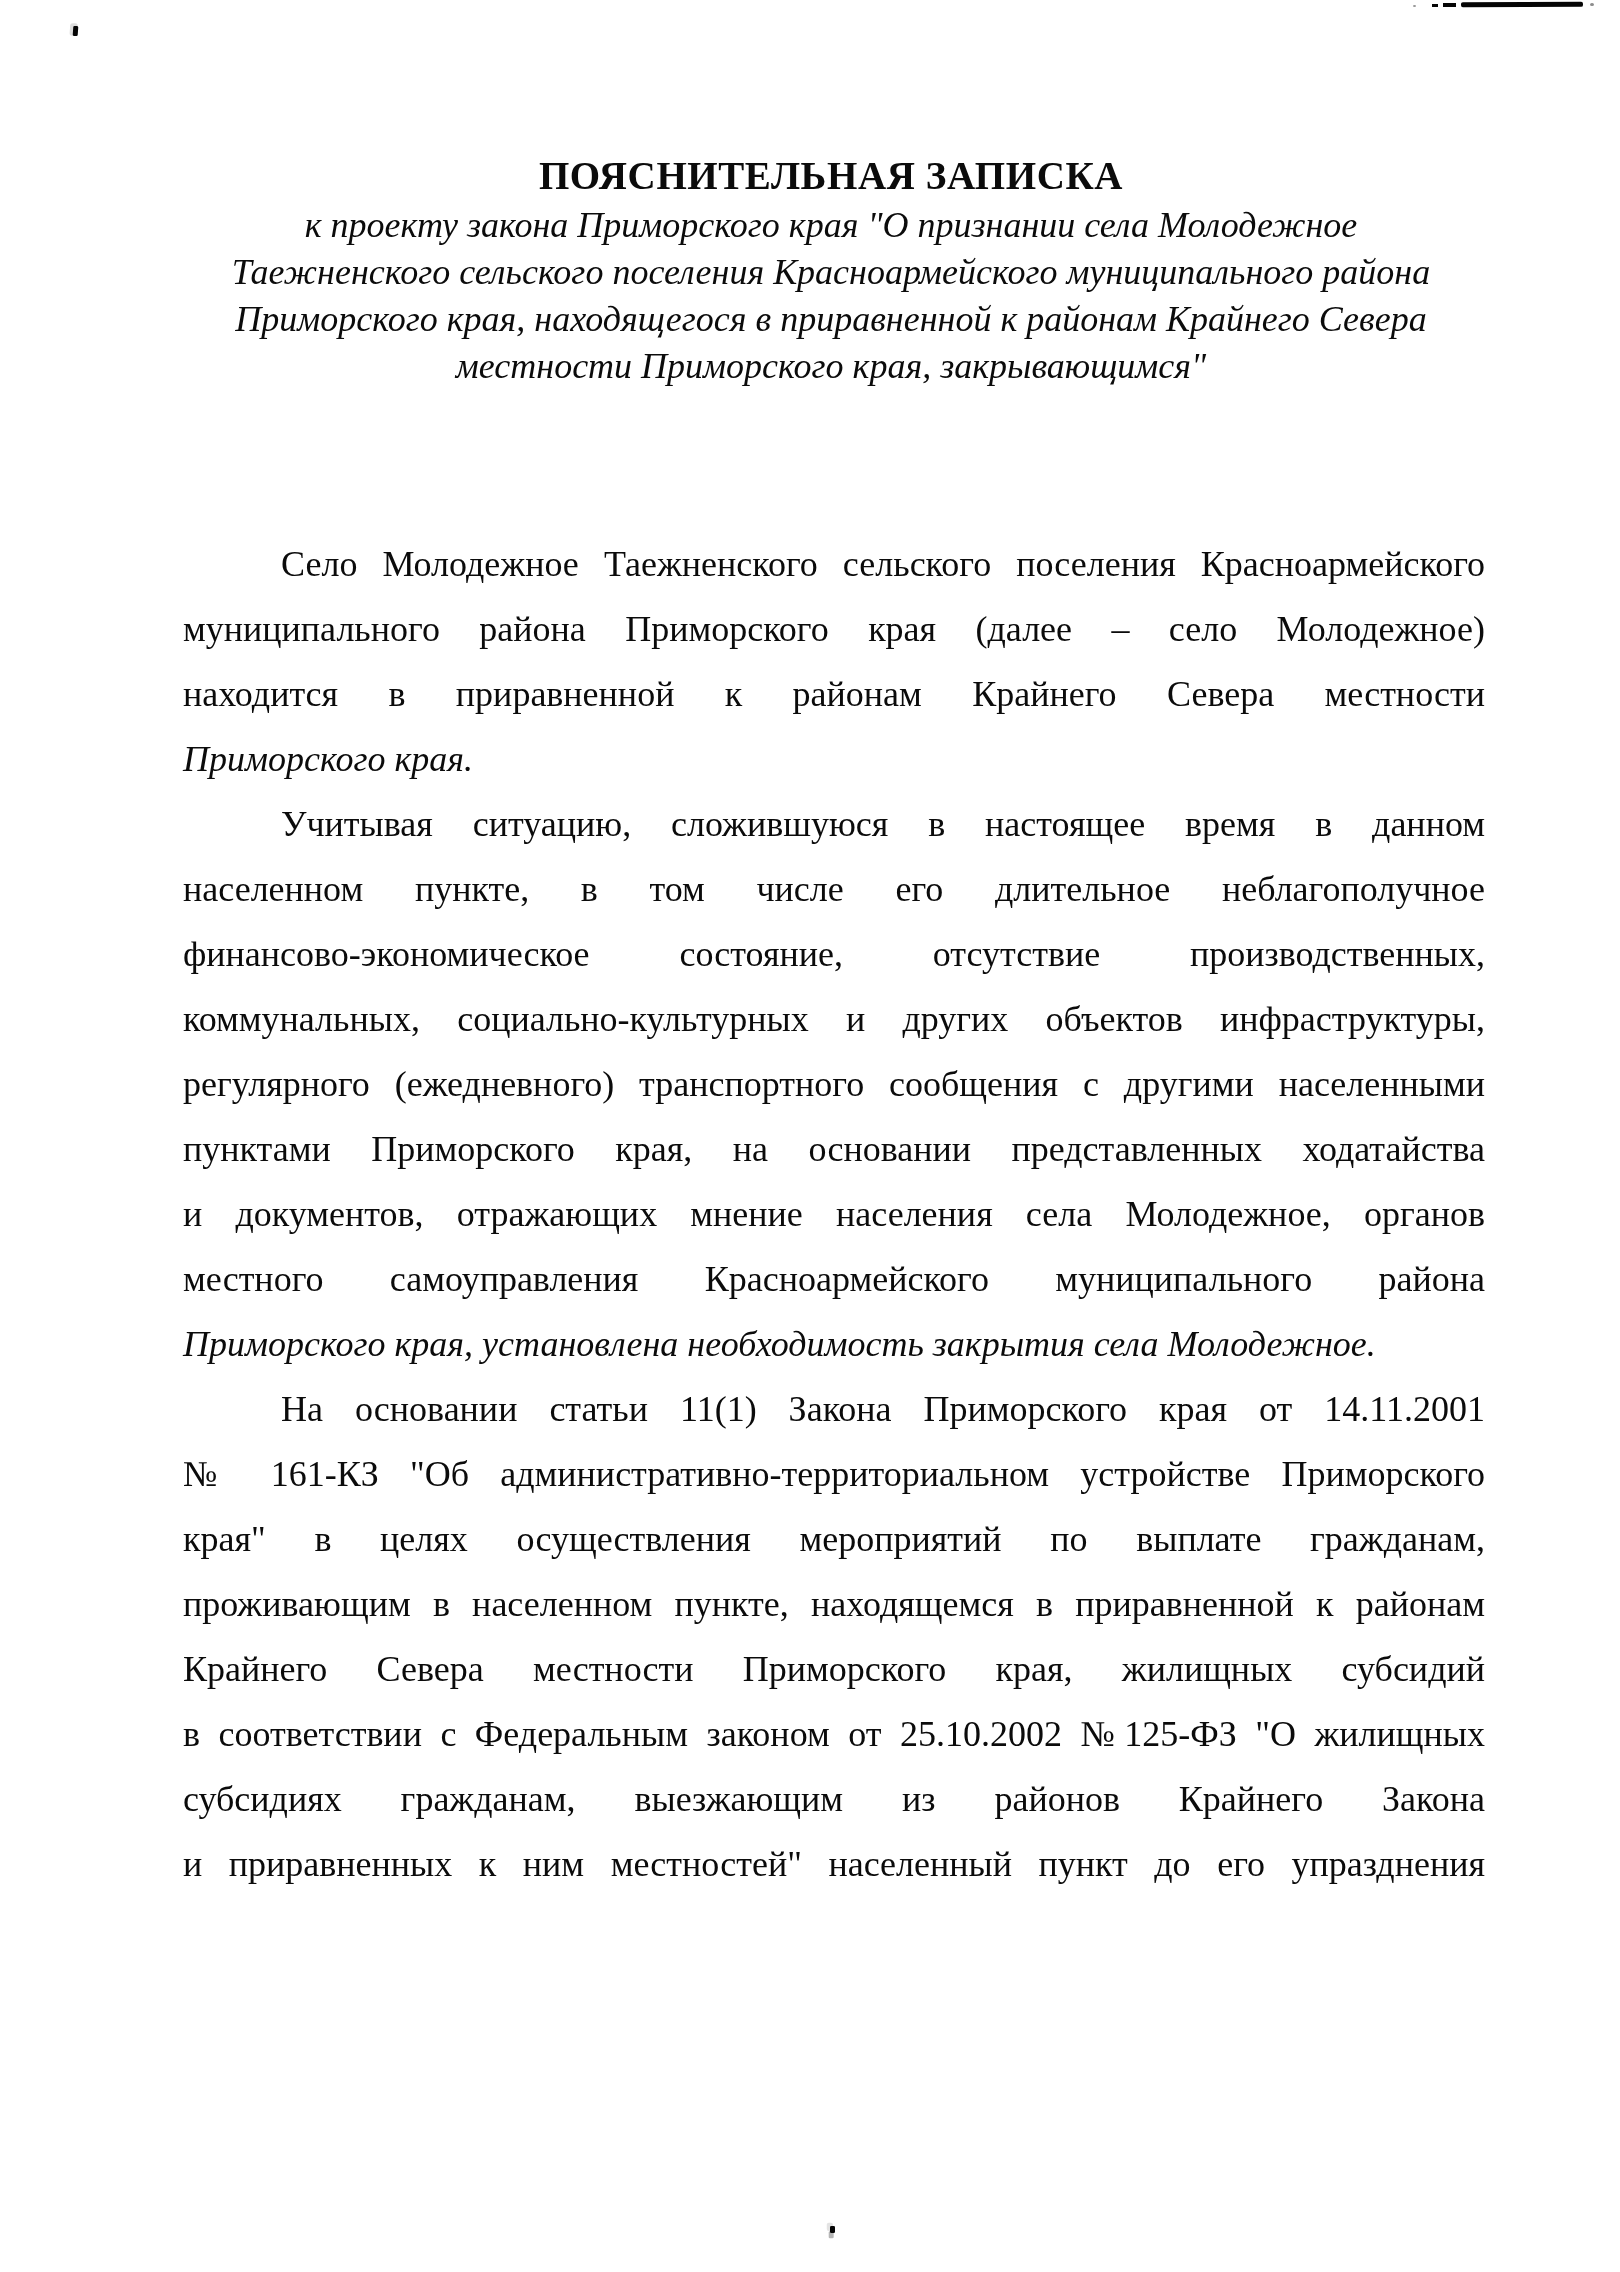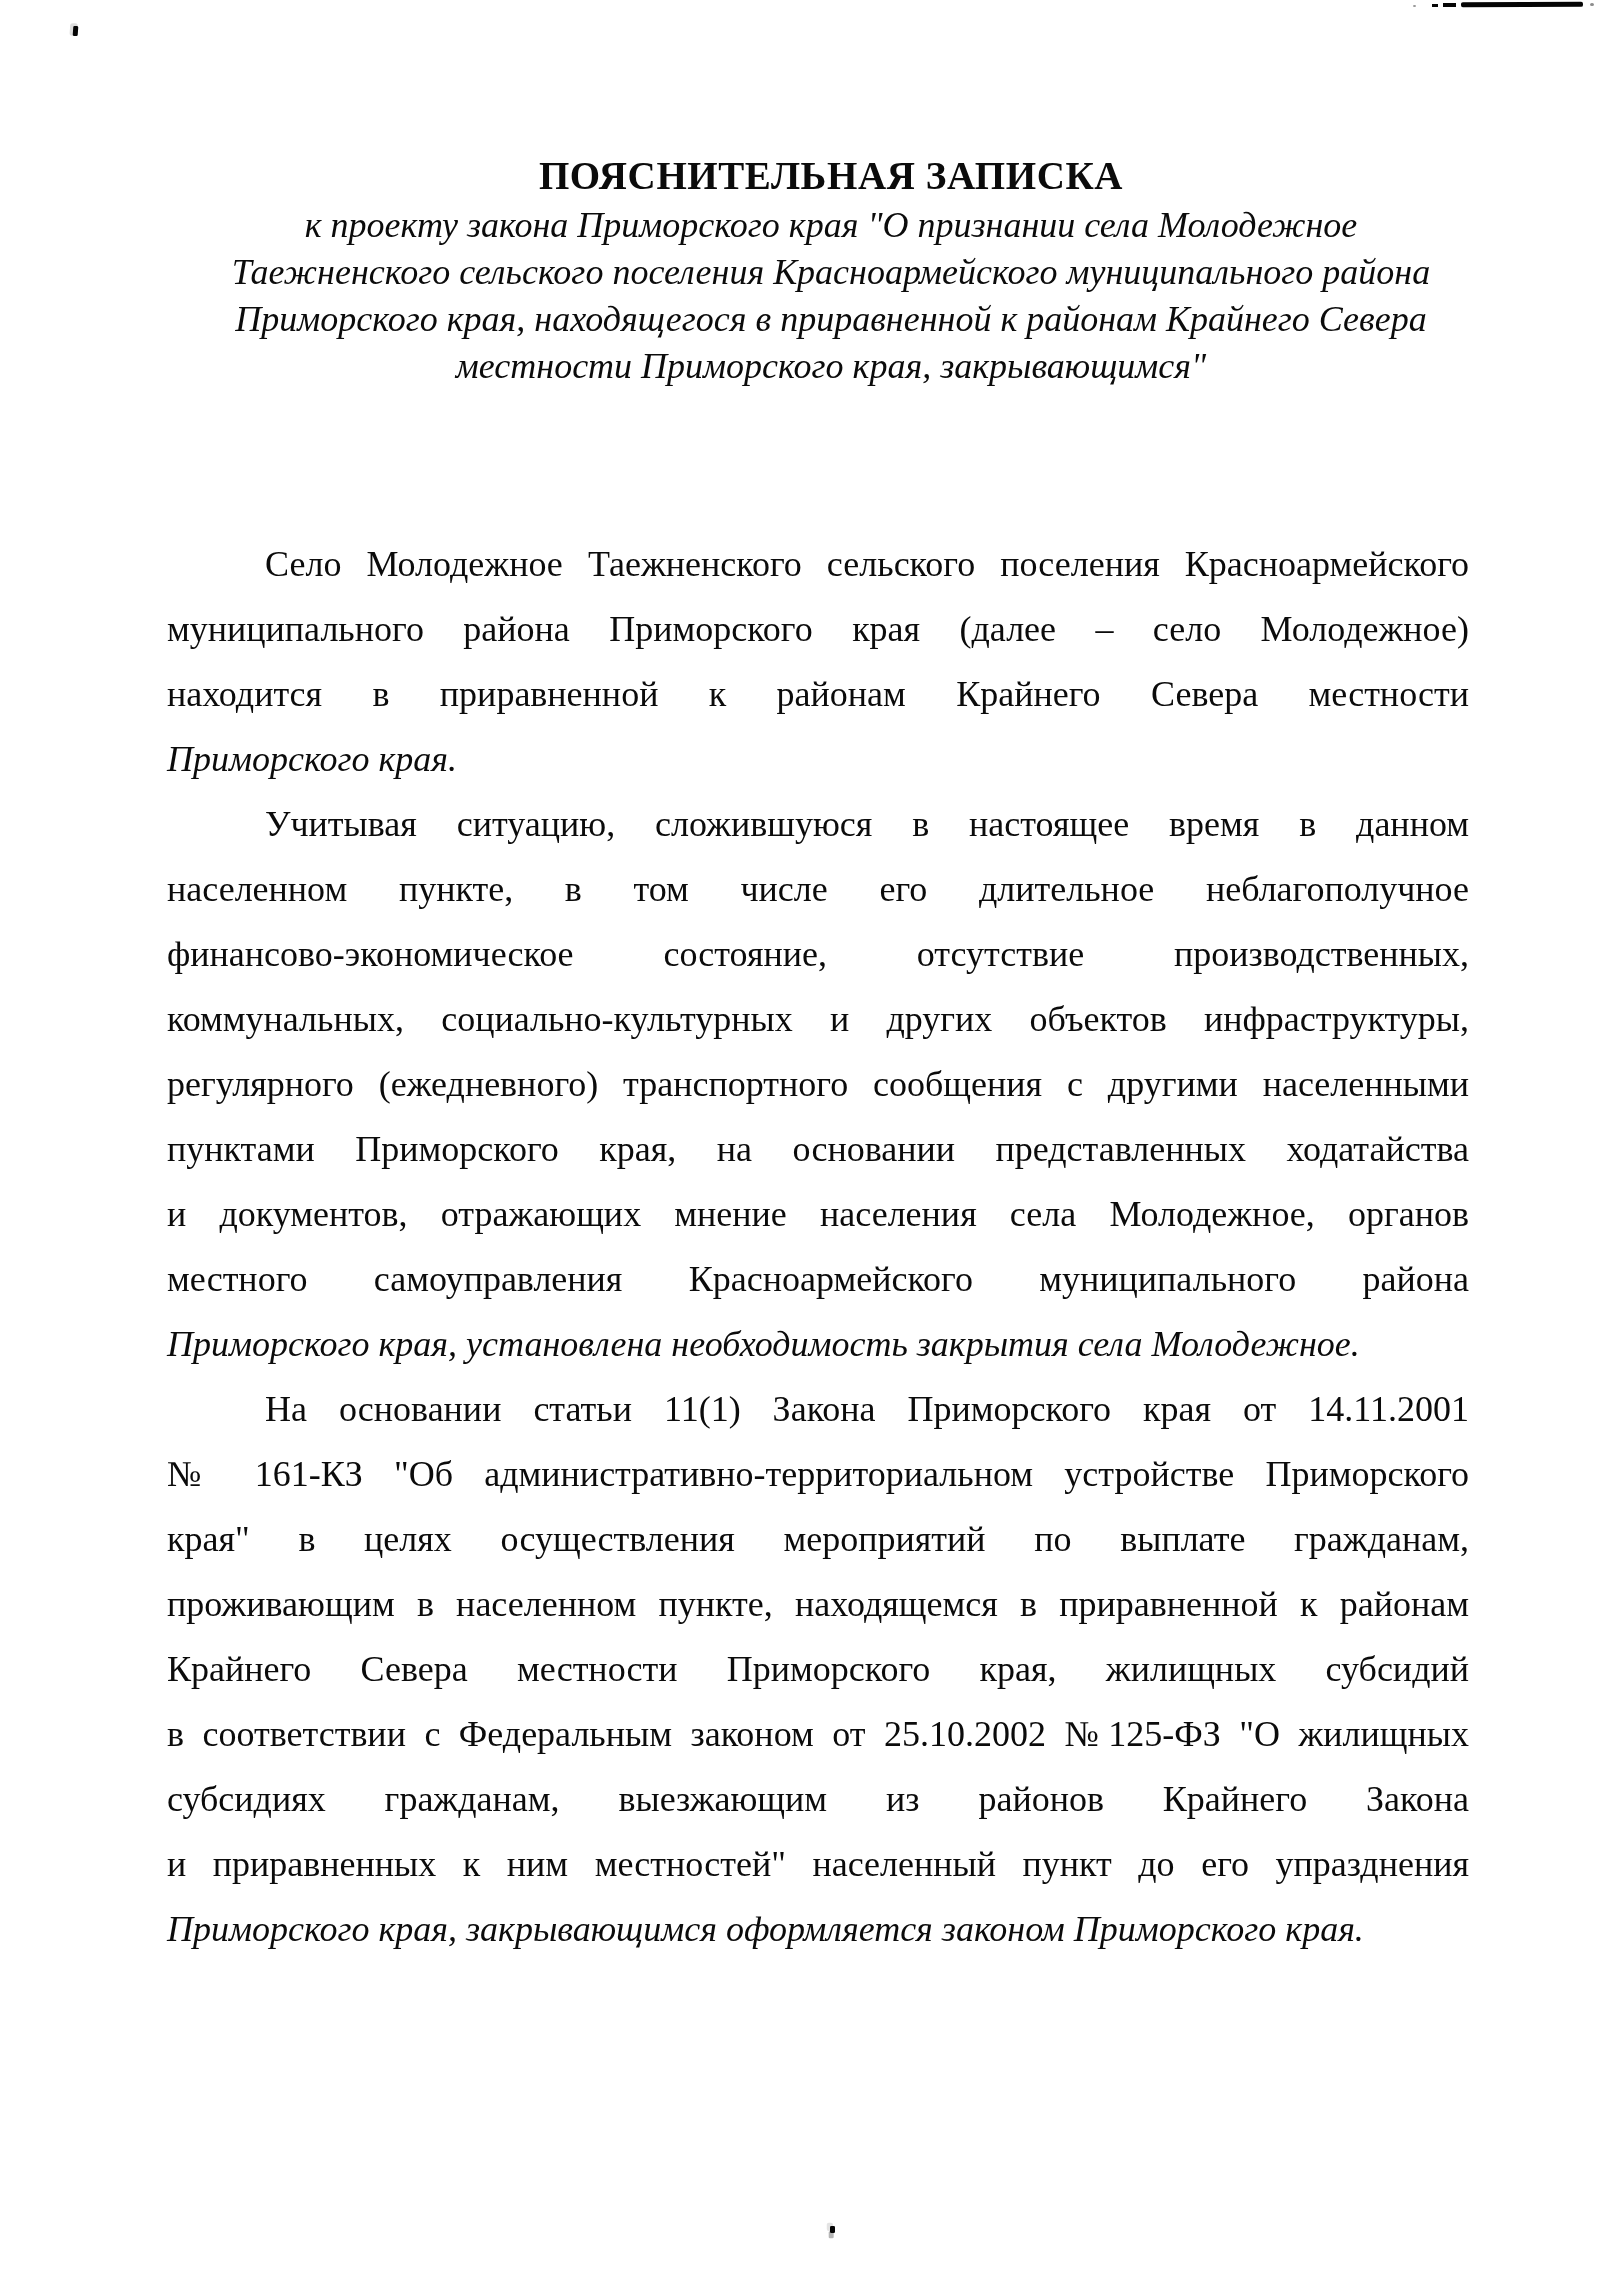--- a/index.html
+++ b/index.html
@@ -31,21 +31,21 @@
   .sub-line { white-space: nowrap; }
   
   .body-text {
     position: absolute;
     left: 167px;
     top: 532px;
     width: 1302px;
     font-size: 36px;
     line-height: 65px;
   }
-  .bline { width: 100%; }
+  .bline { width: 100%; margin-left: 16px; }
   .j { text-align: justify; text-align-last: justify; }
   .l { text-align: left; font-style: italic; }
   .i { text-indent: 98px; }
   
   .artifact { position: absolute; background: #050505; }
   .a-topright-dash1 { left: 1432px; top: 3.9px; width: 5.8px;  height: 3.2px; }
   .a-topright-dash2 { left: 1443px; top: 3.2px; width: 13px; height: 3.9px; }
   .a-topright-bar   { left: 1461px; top: 1.9px; width: 122px; height: 4.5px; border-radius: 1.9px; transform: rotate(-0.15deg); }
   .a-topright-dot1  { left: 1413px; top: 4.5px;  width: 3.2px; height: 2.6px; background: #9a9a9a; border-radius: 50%; }
   .a-topright-dot2  { left: 1590px; top: 3.2px;  width: 3.9px; height: 3.2px; background: #8d8d8d; border-radius: 50%; }
@@ -95,17 +95,16 @@
     <div class="bline l">Приморского края, установлена необходимость  закрытия села Молодежное.</div>
 
     <div class="bline j i">На основании статьи 11(1) Закона Приморского края от 14.11.2001</div>
     <div class="bline j">№ 161-КЗ "Об административно-территориальном устройстве Приморского</div>
     <div class="bline j">края" в целях осуществления мероприятий по выплате гражданам,</div>
     <div class="bline j">проживающим в населенном пункте, находящемся в приравненной к районам</div>
     <div class="bline j">Крайнего Севера местности Приморского края, жилищных субсидий</div>
     <div class="bline j">в соответствии с Федеральным законом от 25.10.2002 №125-ФЗ "О жилищных</div>
     <div class="bline j">субсидиях гражданам, выезжающим из районов Крайнего Закона</div>
     <div class="bline j">и приравненных к ним местностей" населенный пункт до его упразднения</div>
-    <div class="bline l">Приморского края, закрывающимся оформляется законом Приморского края.</div>
   </div>
 
 </div>
 
 
 </body></html>

